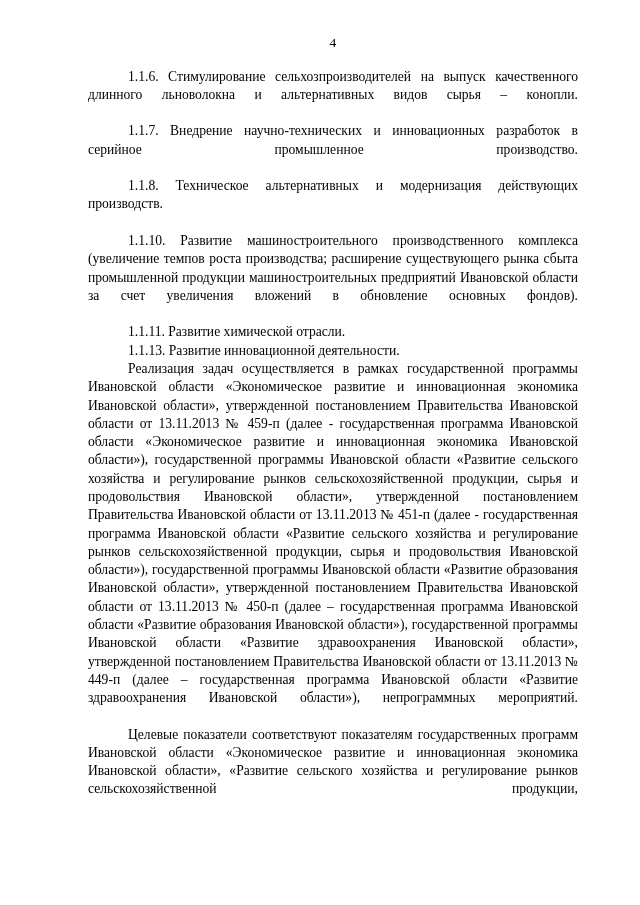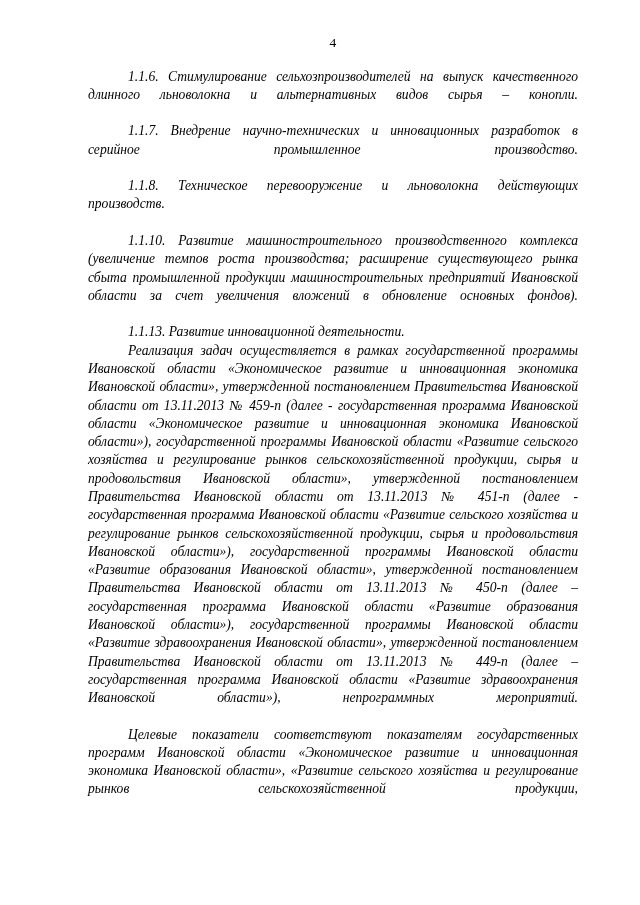--- a/index.html
+++ b/index.html
@@ -30,21 +30,20 @@
     letter-spacing: 0.2px;
   }
   .body-text p {
     margin: 0;
     font-size: 13.6px;
     line-height: 1.345;
     text-align: justify;
     text-justify: inter-word;
     text-indent: 40px;
     hyphens: none;
-    font-style: italic;
   }
   
   .body-text p:after {
     content: "";
     display: inline-block;
     width: 100%;
   }
   .body-text p.lastfree:after {
     content: none;
     display: none;
@@ -53,20 +52,21 @@
 </head>
 <body>
 
 <div class="page">
 
   <div class="page-number">4</div>
 
   <div class="body-text">
     <p>1.1.6. Стимулирование сельхозпроизводителей на выпуск качественного длинного льноволокна и альтернативных видов сырья – конопли.</p>
     <p>1.1.7. Внедрение научно-технических и инновационных разработок в серийное промышленное производство.</p>
-    <p>1.1.8. Техническое перевооружение и льноволокна действующих производств.</p>
+    <p>1.1.8. Техническое альтернативных и модернизация действующих производств.</p>
     <p>1.1.10. Развитие машиностроительного производственного комплекса (увеличение темпов роста производства; расширение существующего рынка сбыта промышленной продукции машиностроительных предприятий Ивановской области за счет увеличения вложений в обновление основных фондов).</p>
+    <p class="lastfree">1.1.11. Развитие химической отрасли.</p>
     <p class="lastfree">1.1.13. Развитие инновационной деятельности.</p>
     <p>Реализация задач осуществляется в рамках государственной программы Ивановской области «Экономическое развитие и инновационная экономика Ивановской области», утвержденной постановлением Правительства Ивановской области от 13.11.2013 № 459-п (далее - государственная программа Ивановской области «Экономическое развитие и инновационная экономика Ивановской области»), государственной программы Ивановской области «Развитие сельского хозяйства и регулирование рынков сельскохозяйственной продукции, сырья и продовольствия Ивановской области», утвержденной постановлением Правительства Ивановской области от 13.11.2013 № 451-п (далее - государственная программа Ивановской области «Развитие сельского хозяйства и регулирование рынков сельскохозяйственной продукции, сырья и продовольствия Ивановской области»), государственной программы Ивановской области «Развитие образования Ивановской области», утвержденной постановлением Правительства Ивановской области от 13.11.2013 № 450-п (далее – государственная программа Ивановской области «Развитие образования Ивановской области»), государственной программы Ивановской области «Развитие здравоохранения Ивановской области», утвержденной постановлением Правительства Ивановской области от 13.11.2013 № 449-п (далее – государственная программа Ивановской области «Развитие здравоохранения Ивановской области»), непрограммных мероприятий.</p>
     <p>Целевые показатели соответствуют показателям государственных программ Ивановской области «Экономическое развитие и инновационная экономика Ивановской области», «Развитие сельского хозяйства и регулирование рынков сельскохозяйственной продукции,</p>
   </div>
 
 </div>
 
 </body></html>

